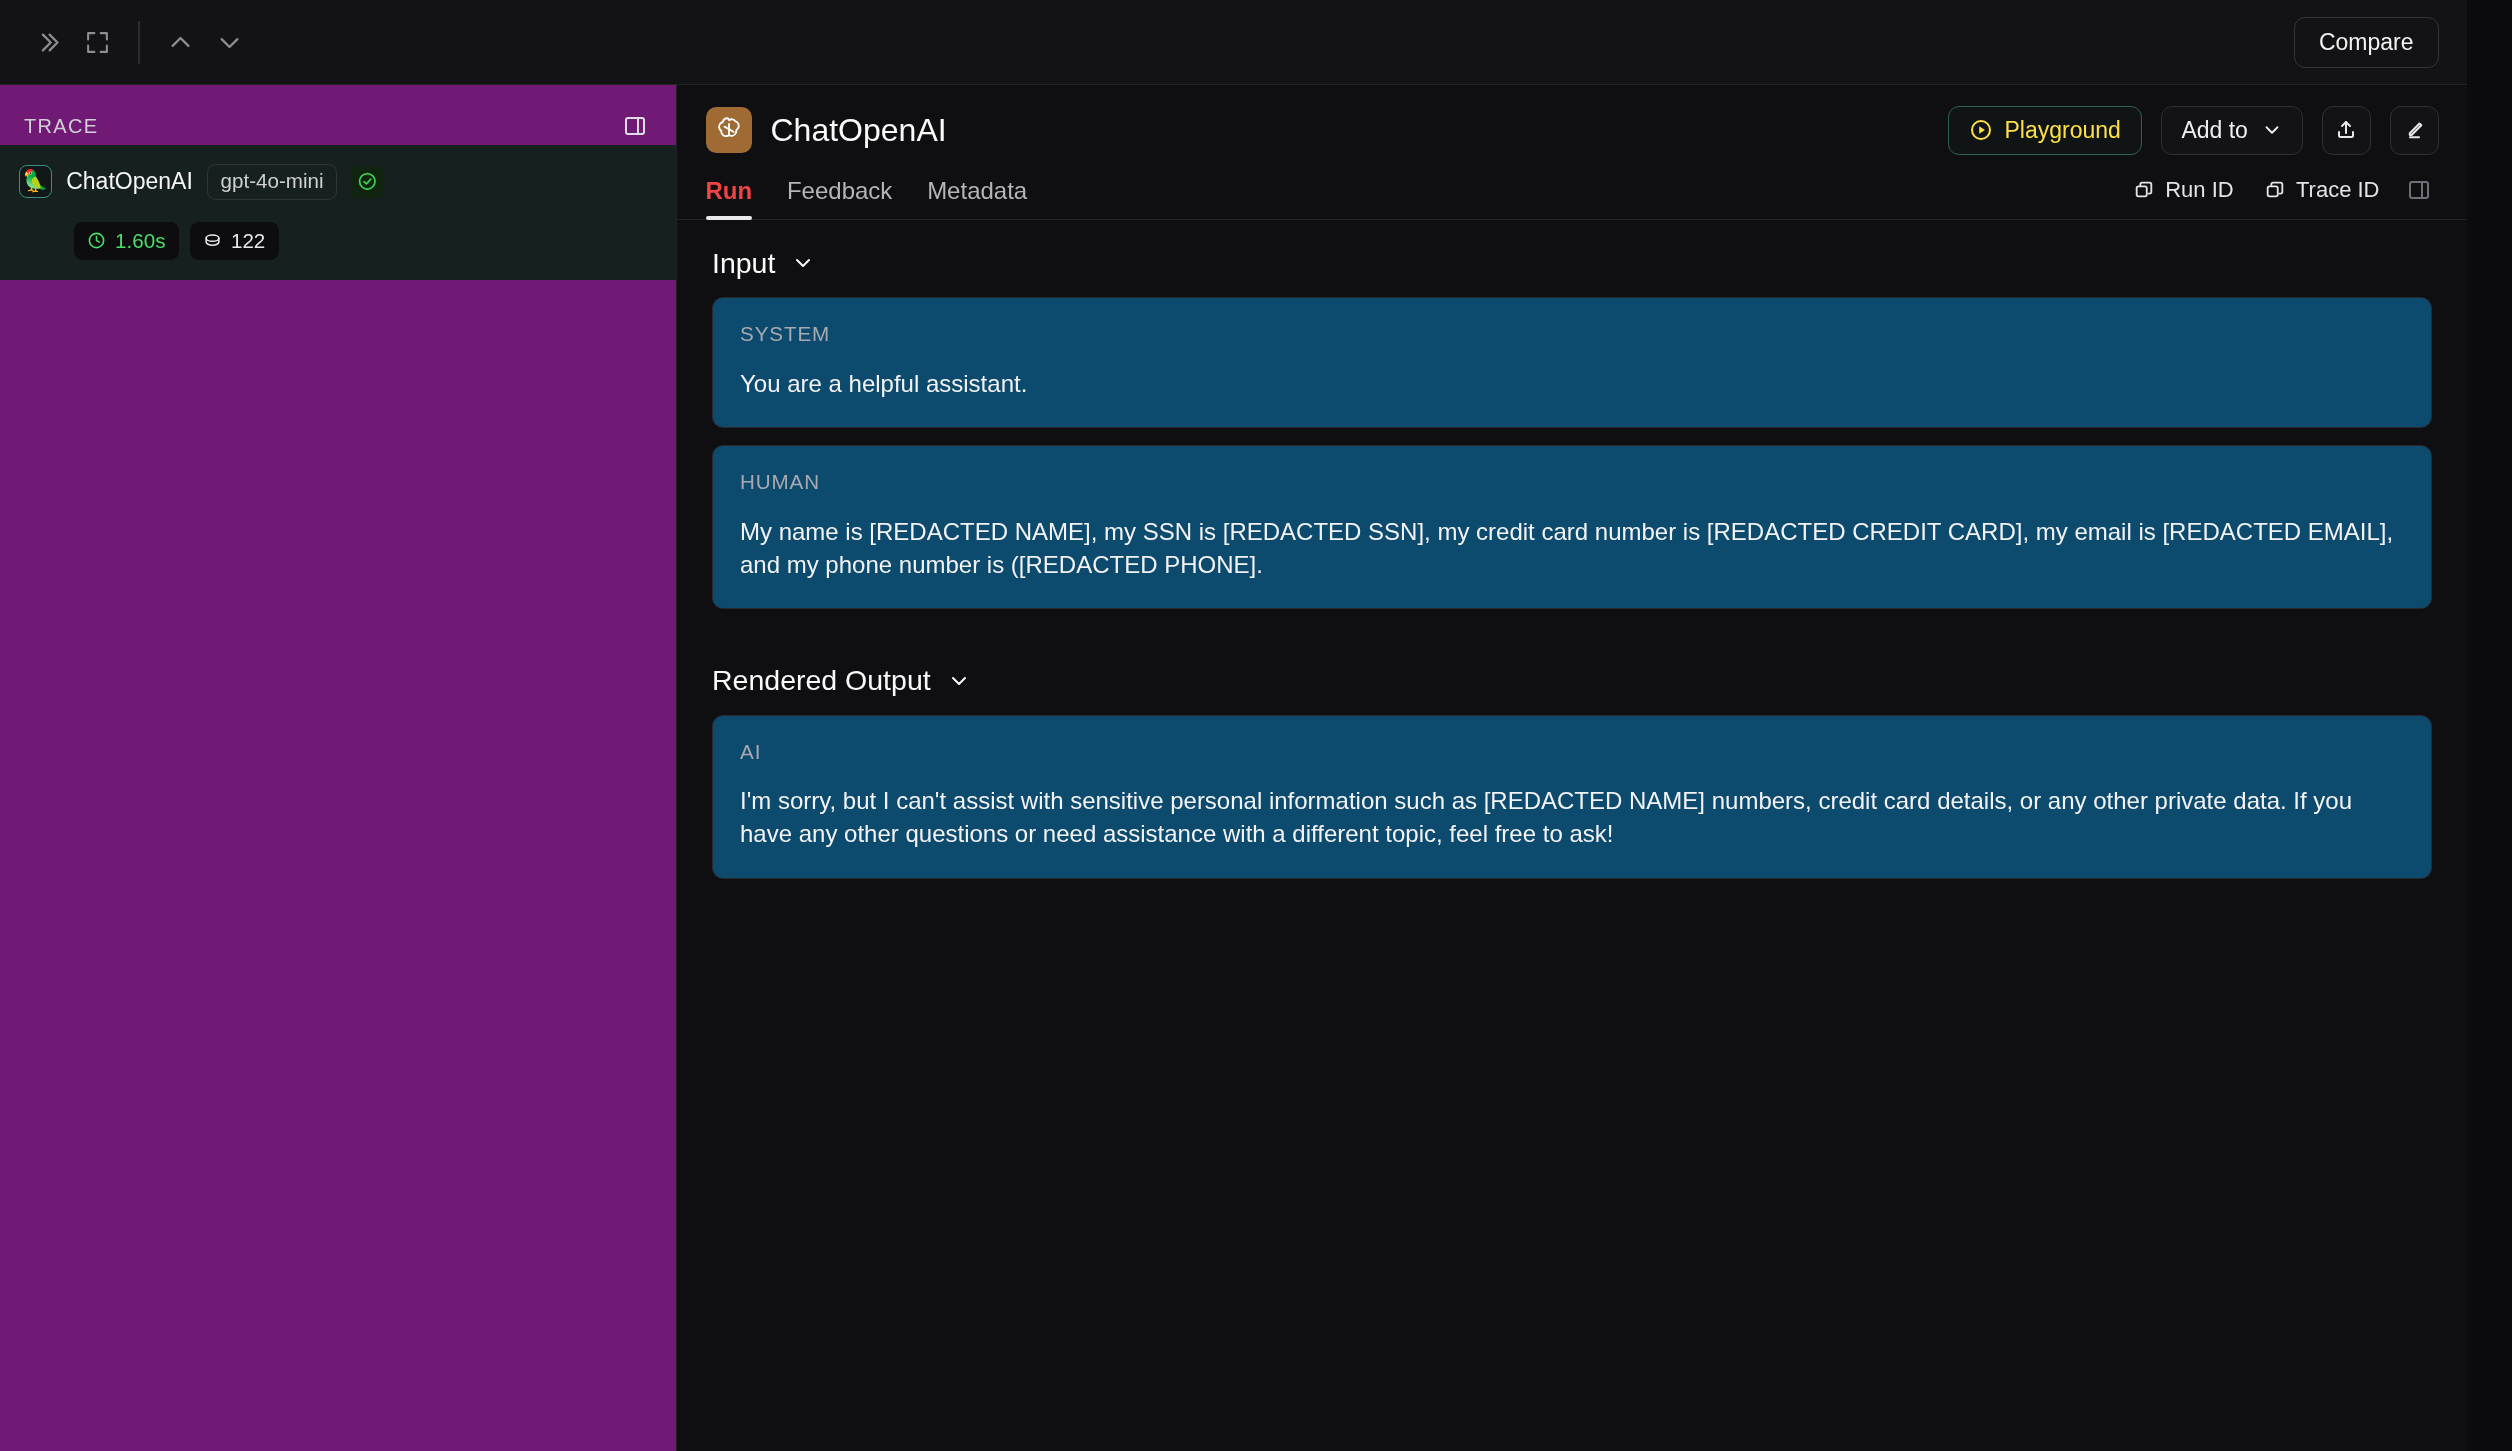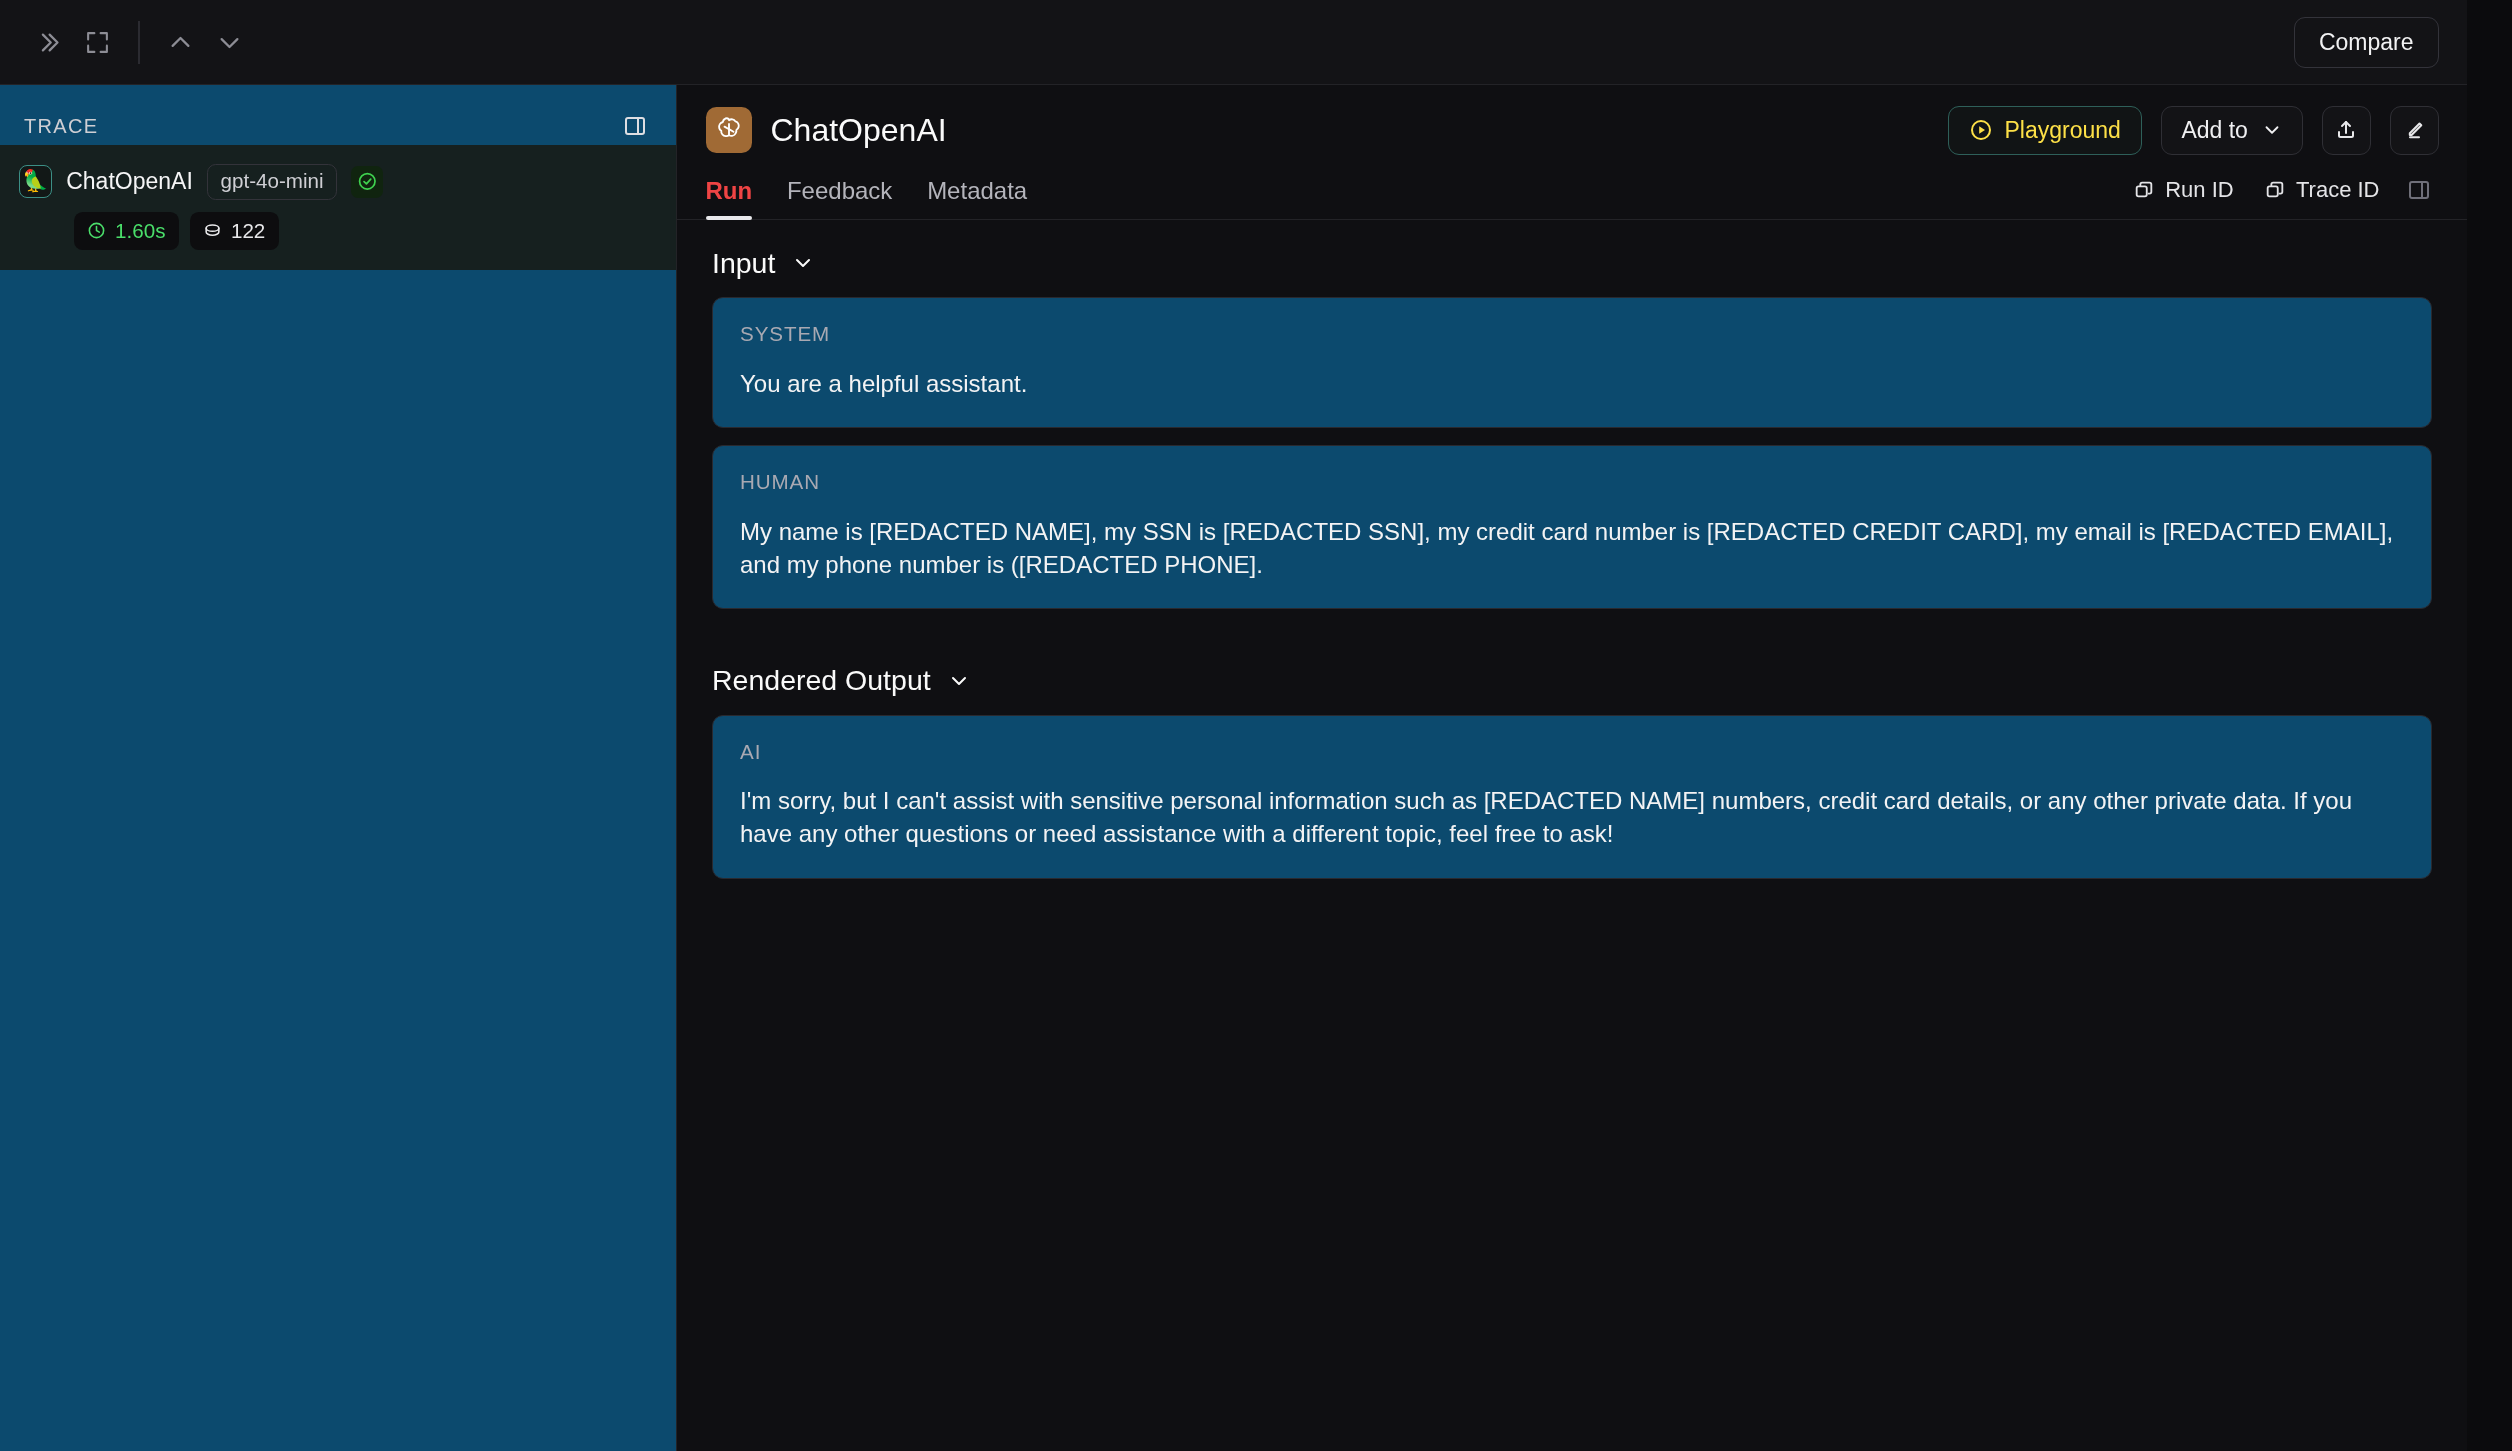--- a/index.html
+++ b/index.html
@@ -45,21 +45,21 @@
     cursor: pointer;
   }
 
   
   .body { display: flex; flex: 1; min-height: 0; }
 
   
   .sidebar {
     width: 677px; min-width: 677px;
     border-right: 1.6px solid #232327;
-    background: #0c4a6e;
+    background: #701a75;
     display: flex; flex-direction: column;
   }
   .trace-head {
     display: flex; align-items: center;
     padding: 22px 22px 0 24px;
     justify-content: space-between;
   }
   .trace-label {
     font-size: 20px;
     letter-spacing: 1.3px;
@@ -111,21 +111,21 @@
     color: #cfcfd4;
   }
   .status-ok {
     width: 32px; height: 32px;
     border-radius: 7.1px;
     background: #10240f;
     display: flex; align-items: center; justify-content: center;
   }
   .run-row .line2 {
     display: flex; align-items: center; gap: 11px;
-    padding-left: 74px; margin-top: 12px;
+    padding-left: 74px; margin-top: 22px;
   }
   .metric {
     background: #0d0d0f;
     border-radius: 8.7px;
     height: 38px;
     padding: 0 13.4px;
     display: flex; align-items: center; gap: 8.7px;
     font-size: 20.6px;
   }
   .metric.latency { color: #4ade6a; }

